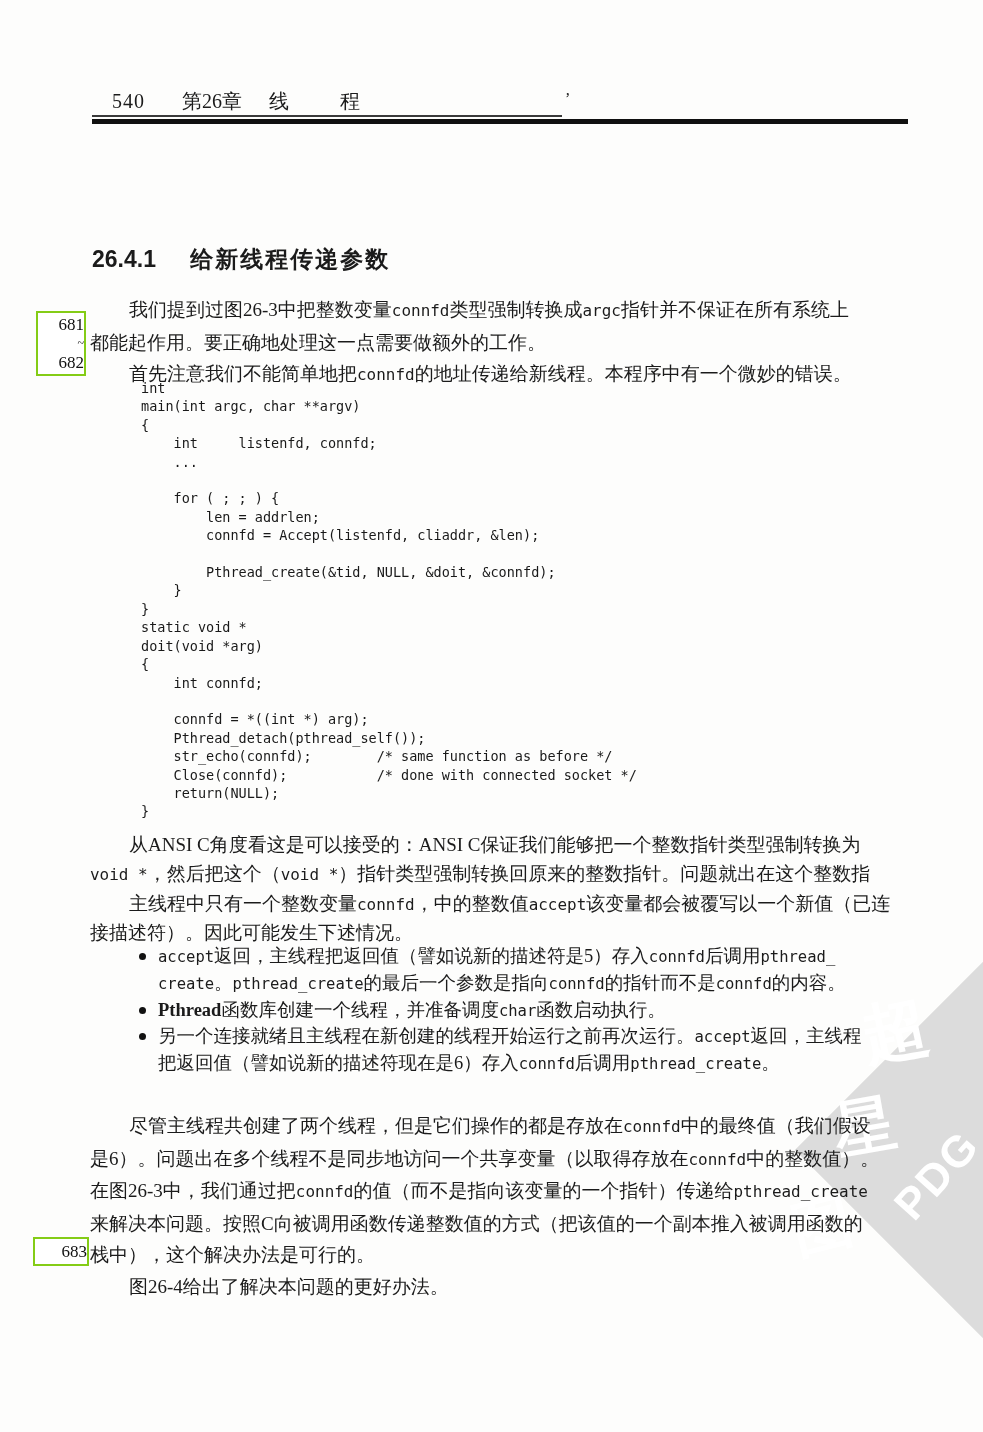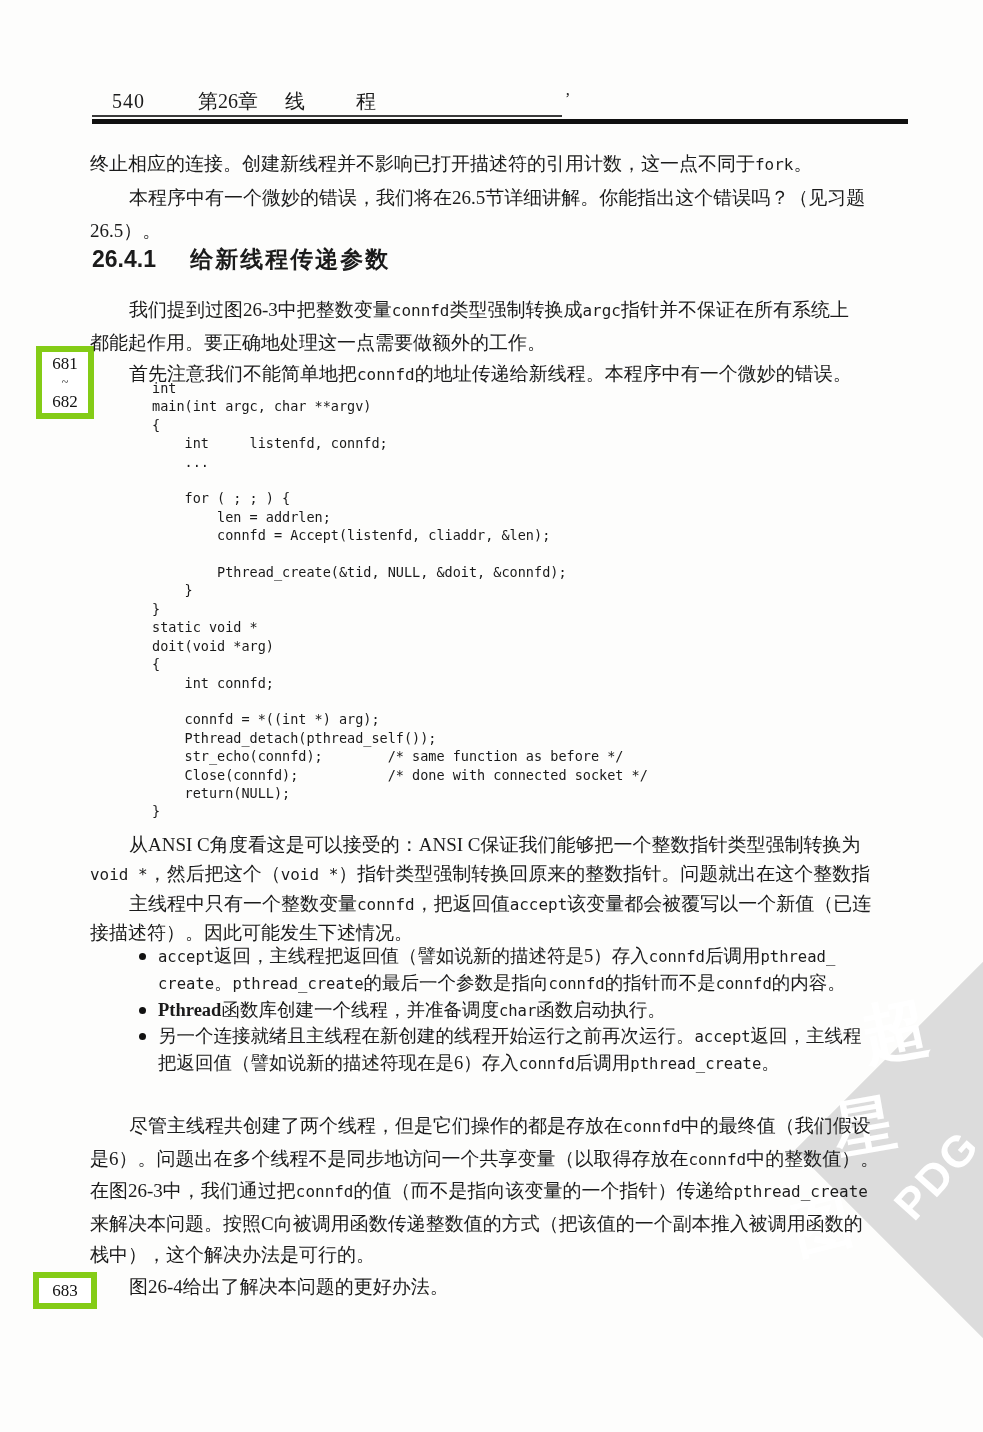--- a/index.html
+++ b/index.html
@@ -16,50 +16,50 @@
     font-family:"Liberation Serif",serif; }
   .wm-g1 { left:862px; top:998px;  font-size:66px; transform:rotate(-12deg); }
   .wm-g2 { left:834px; top:1096px; font-size:62px; transform:rotate(-10deg); }
   .wm-g3 { left:792px; top:1196px; font-size:60px; transform:rotate(-14deg); }
   .wm-pdg { position:absolute; left:886px; top:1150px; font-size:44px; font-weight:bold;
     color:#ffffff; letter-spacing:2px; transform:rotate(-48deg); z-index:0;
     font-family:"Liberation Sans",sans-serif; }
   
   .hdr { position:absolute; left:90px; top:88px; z-index:1; font-size:20px; white-space:nowrap; }
   .hdr .pgnum { margin-left:22px; letter-spacing:1px; }
-  .hdr .chap  { margin-left:48px; }
+  .hdr .chap  { margin-left:32px; }
   .hdr .t1    { margin-left:22px; }
   .hdr .t2    { margin-left:46px; }
   .stray { position:absolute; left:565px; top:90px; font-size:16px; z-index:1; }
   .rule-thin  { position:absolute; left:92px; top:115px; width:470px; height:2px; background:#3a3a3a; z-index:1; }
   .rule-thick { position:absolute; left:92px; top:119px; width:816px; height:5px; background:#101010; z-index:1; }
   
-  .marginbox { position:absolute; border:6px solid #84cc16; background:#fff; color:#111;
-    text-align:center; z-index:1; font-size:17px;margin-top:35px; }
+  .marginbox { position:absolute; border:2px solid #84cc16; background:#fff; color:#111;
+    text-align:right; z-index:1; font-size:17px; }
   .mbox-range { left:36px; top:311px; width:46px; height:55px;
     display:flex; flex-direction:column; justify-content:space-between; padding:3px 0; line-height:1; }
   .mbox-range .tilde { font-size:12px; line-height:7px; }
   .mbox-single { left:33px; top:1237px; width:52px; height:25px; line-height:25px; }
   
   .block { position:absolute; left:90px; width:832px; z-index:1; font-size:19px; }
   #blk-intro   { top:147px;  line-height:33px; }
   #blk-before  { top:294px;  line-height:31.5px; }
   #blk-ansi    { top:831px;  line-height:28.8px; }
   #blk-final   { top:1110px; line-height:31.5px; }
   .tline { white-space:nowrap; }
   .para.indent .tline:first-child { padding-left:39px; }
   .mono  { font-family:"DejaVu Sans Mono","Liberation Mono",monospace; font-size:0.84em; }
   .bname { font-weight:bold; }
   
   .secheading { position:absolute; left:92px; top:244px; z-index:1; margin:0;
     font-family:"Liberation Sans","DejaVu Sans",sans-serif;
     font-size:23px; font-weight:bold; white-space:nowrap; }
   .secheading .sectitle { margin-left:28px; letter-spacing:2px; }
   
-  .code { position:absolute; left:152px; top:379px; z-index:1; margin:0;
+  .code { position:absolute; left:141px; top:379px; z-index:1; margin:0;
     font-family:"DejaVu Sans Mono","Liberation Mono",monospace;
     font-size:13.5px; line-height:18.4px; white-space:pre; color:#191919; }
   
   .bullets { position:absolute; left:132px; top:944px; width:792px; z-index:1;
     margin:0; padding:0; list-style:none; font-size:18.5px; line-height:25.8px; }
   .bullets li { position:relative; padding-left:26px; }
   .bullets li::before { content:""; position:absolute; left:7px; top:9px;
     width:7px; height:7px; border-radius:50%; background:#111; }
 </style>
 </head>
@@ -85,29 +85,20 @@
 
   <div class="marginbox mbox-range">
     <span>681</span>
     <span class="tilde">~</span>
     <span>682</span>
   </div>
   <div class="marginbox mbox-single">
     <span>683</span>
   </div>
 
-  <section class="block" id="blk-intro">
-    <div class="para">
-        <div class="tline"><span>终止相应的连接。创建新线程并不影响已打开描述符的引用计数，这一点不同于</span><span class="mono">fork</span><span>。</span></div>
-      </div>
-    <div class="para indent">
-        <div class="tline"><span>本程序中有一个微妙的错误，我们将在26.5节详细讲解。你能指出这个错误吗？（见习题</span></div>
-        <div class="tline"><span>26.5）。</span></div>
-      </div>
-  </section>
 
   <h2 class="secheading">
     <span class="secnum">26.4.1</span>
     <span class="sectitle">给新线程传递参数</span>
   </h2>
 
   <section class="block" id="blk-before">
     <div class="para indent">
         <div class="tline"><span>我们提到过图26-3中把整数变量</span><span class="mono">connfd</span><span>类型强制转换成</span><span class="mono">argc</span><span>指针并不保证在所有系统上</span></div>
         <div class="tline"><span>都能起作用。要正确地处理这一点需要做额外的工作。</span></div>
@@ -141,21 +132,21 @@
     Close(connfd);           /* done with connected socket */
     return(NULL);
 }</pre>
 
   <section class="block" id="blk-ansi">
     <div class="para indent">
         <div class="tline"><span>从ANSI C角度看这是可以接受的：ANSI C保证我们能够把一个整数指针类型强制转换为</span></div>
         <div class="tline"><span class="mono">void *</span><span>，然后把这个（</span><span class="mono">void *</span><span>）指针类型强制转换回原来的整数指针。问题就出在这个整数指</span></div>
       </div>
     <div class="para indent">
-        <div class="tline"><span>主线程中只有一个整数变量</span><span class="mono">connfd</span><span>，把返回值</span><span class="mono">accept</span><span>该变量都会被覆写以一个新值（已连</span></div>
+        <div class="tline"><span>主线程中只有一个整数变量</span><span class="mono">connfd</span><span>，中的整数值</span><span class="mono">accept</span><span>该变量都会被覆写以一个新值（已连</span></div>
         <div class="tline"><span>接描述符）。因此可能发生下述情况。</span></div>
       </div>
   </section>
 
   <ul class="bullets">
     <li>
         <div class="tline"><span class="mono">accept</span><span>返回，主线程把返回值（譬如说新的描述符是5）存入</span><span class="mono">connfd</span><span>后调用</span><span class="mono">pthread_</span></div>
         <div class="tline"><span class="mono">create</span><span>。</span><span class="mono">pthread_create</span><span>的最后一个参数是指向</span><span class="mono">connfd</span><span>的指针而不是</span><span class="mono">connfd</span><span>的内容。</span></div>
       </li>
     <li>

